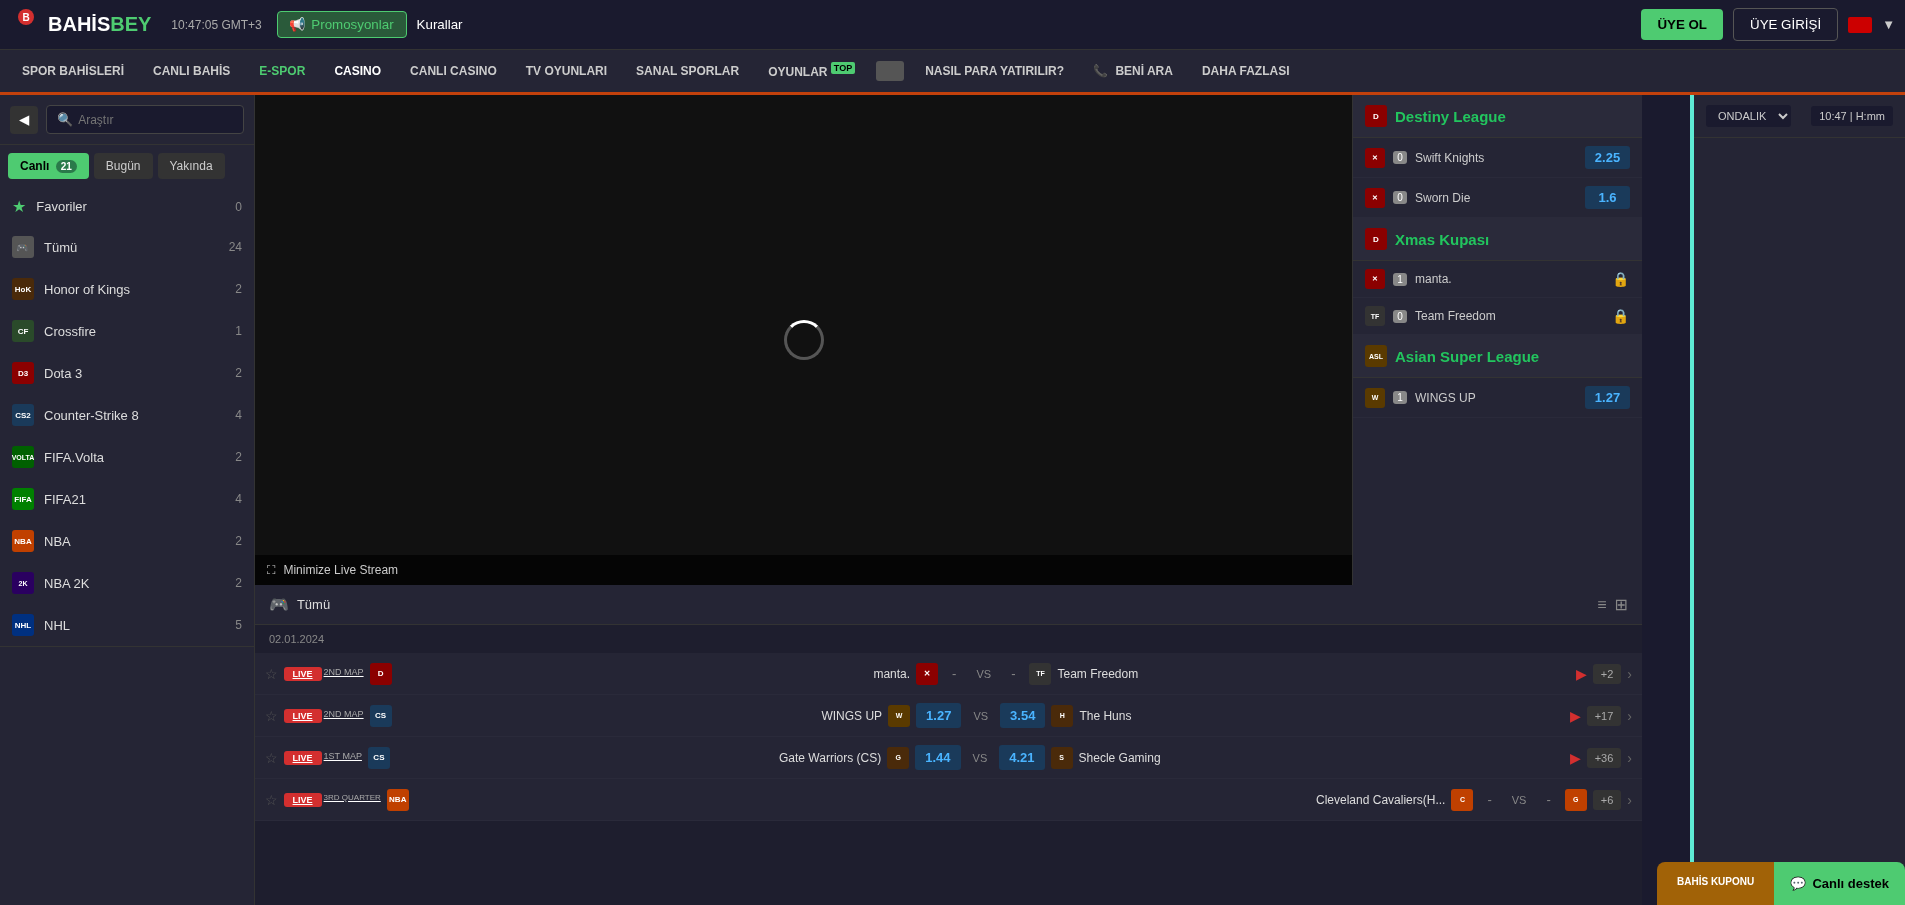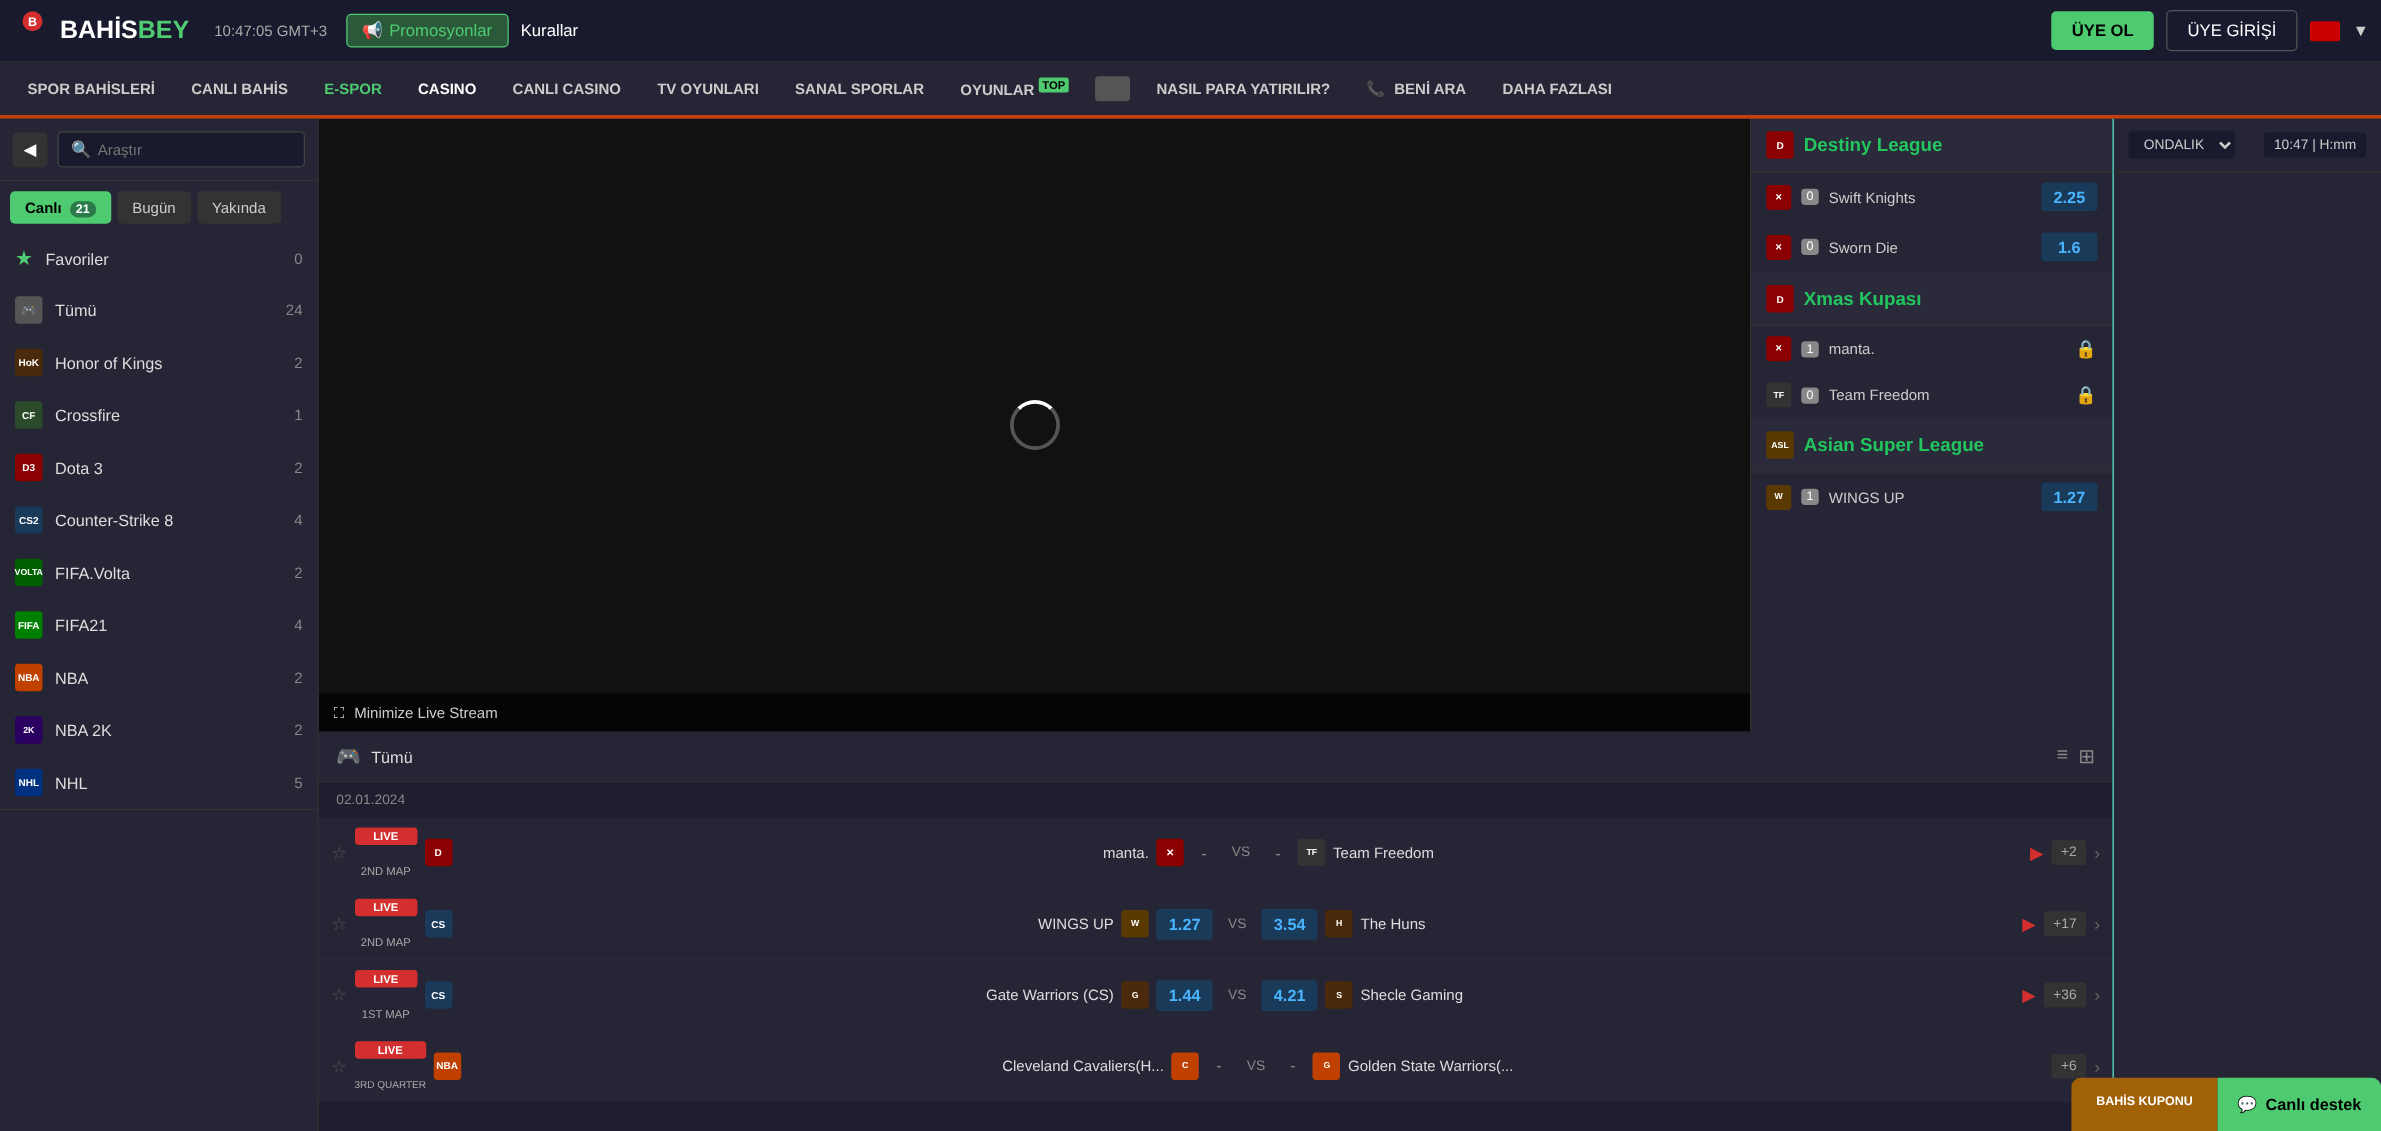--- a/index.html
+++ b/index.html
@@ -134,38 +134,38 @@
     .match-row {
       display: flex; align-items: center; padding: 8px 10px; border-bottom: 1px solid #2a2a3a;
       background: #252535; gap: 6px;
     }
     .fav-star { color: #555; cursor: pointer; font-size: 14px; }
     .live-badge {
       background: #d32f2f; color: #fff; font-size: 9px; font-weight: bold;
       padding: 2px 5px; border-radius: 3px; text-align: center; min-width: 38px;
     }
     .live-map { font-size: 9px; color: #aaa; text-align: center; }
-    .live-info { display: flex; flex-direction: column; gap: 16px; min-width: 50px; }
+    .live-info { display: flex; flex-direction: row; gap: 2px; min-width: 50px; text-decoration: underline; }
     .team-name { flex: 1; color: #ddd; font-size: 12px; text-align: right; }
     .score-btn {
       background: #1a3a5a; color: #4ab4ff; padding: 5px 10px; border-radius: 3px;
       font-weight: bold; font-size: 13px; min-width: 45px; text-align: center; cursor: pointer;
     }
     .score-dash { color: #888; padding: 5px 8px; font-size: 13px; }
     .vs-text { color: #888; font-size: 11px; padding: 0 6px; }
     .team2-name { flex: 1; color: #ddd; font-size: 12px; }
     .plus-btn {
       background: #333; color: #aaa; padding: 4px 8px; border-radius: 3px;
       cursor: pointer; font-size: 11px; display: flex; align-items: center; gap: 3px;
     }
     .play-icon { color: #d32f2f; font-size: 14px; }
     .chevron-right { color: #666; font-size: 14px; }
 
     
-    .right-sidebar { width: 215px; background: #252535; border-left: 1px solid #5eead4; display: flex; flex-direction: column; }
+    .right-sidebar { width: 215px; background: #252535; border-left: 4px solid #5eead4; display: flex; flex-direction: column; margin-left: 48px; }
     .rs-header { display: flex; align-items: center; justify-content: space-between; padding: 10px 12px; border-bottom: 1px solid #333; }
     .rs-dropdown { background: #1a1a2e; border: none; color: #ccc; font-size: 11px; padding: 4px 8px; border-radius: 3px; cursor: pointer; }
     .rs-time { background: #1a1a2e; border: none; color: #ccc; font-size: 11px; padding: 4px 8px; border-radius: 3px; }
 
     
     .icon-dota { background: #8B0000; }
     .icon-cf { background: #2a4a2a; }
     .icon-cs2 { background: #1a3a5a; }
     .icon-hok { background: #4a2a0a; }
     .icon-nba { background: #c04000; }
@@ -459,21 +459,20 @@
           <div class="live-badge">LIVE</div>
           <div class="live-map" style="font-size:8px;">3RD QUARTER</div>
         </div>
         <div class="game-logo-box icon-nba" style="width:22px;height:22px;font-size:8px;">NBA</div>
         <span class="team-name">Cleveland Cavaliers(H...</span>
         <div class="game-logo-box icon-nba" style="width:22px;height:22px;font-size:7px;">C</div>
         <span class="score-dash">-</span>
         <span class="vs-text">VS</span>
         <span class="score-dash">-</span>
         <div class="game-logo-box icon-nba" style="width:22px;height:22px;font-size:7px;">G</div>
-        <span class="team2-name">Golden State Warriors(...</span>
         <div class="plus-btn">+6</div>
         <span class="chevron-right">›</span>
       </div>
     </div>
   </div>
 
   <div class="right-sidebar">
     <div class="rs-header">
       <select class="rs-dropdown">
         <option>ONDALIK</option>

